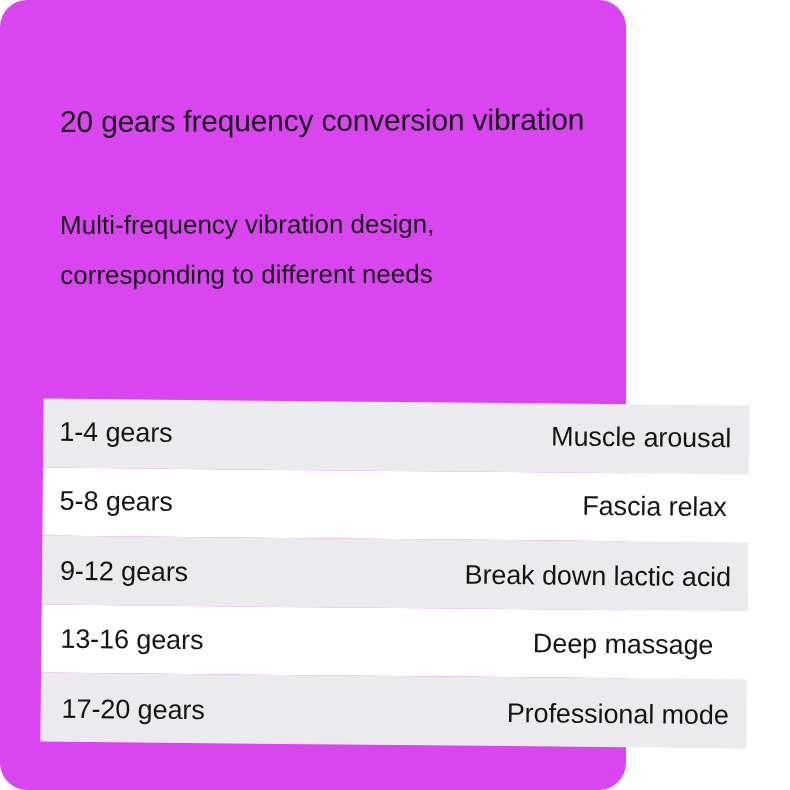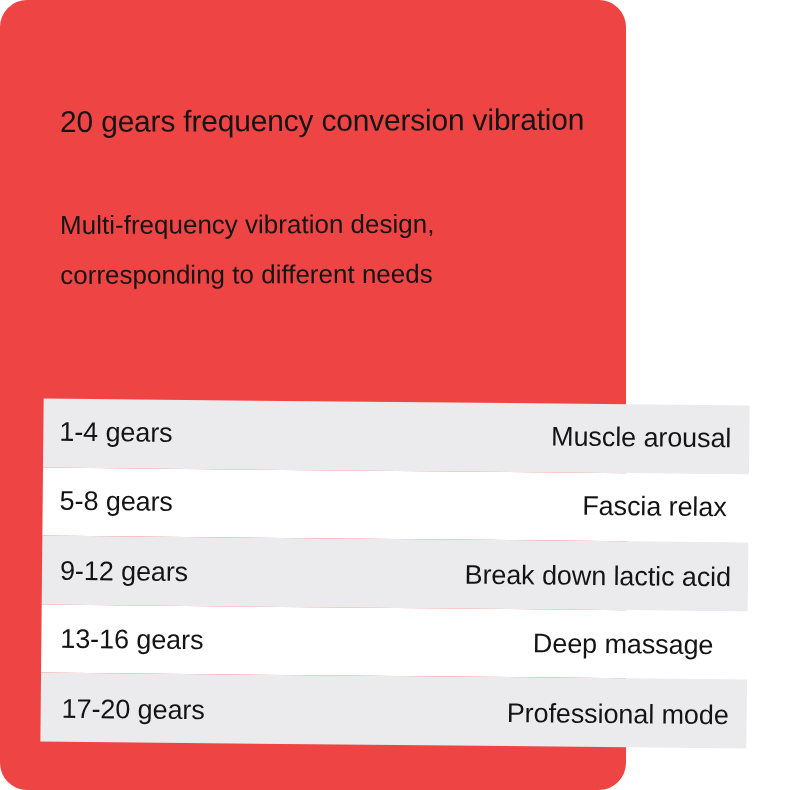--- a/index.html
+++ b/index.html
@@ -13,21 +13,21 @@
     font-family: "Liberation Sans", sans-serif;
     overflow: hidden;
     position: relative;
   }
 
   #page {
     position: absolute;
     inset: 0;
     width: 626px;
     height: 790px;
-    background: #ef4444;
+    background: #d946ef;
     border-radius: 27px;
   }
 
   
   .text-block {
     position: absolute;
     left: 0;
     top: 0;
     width: 790px;
   }

